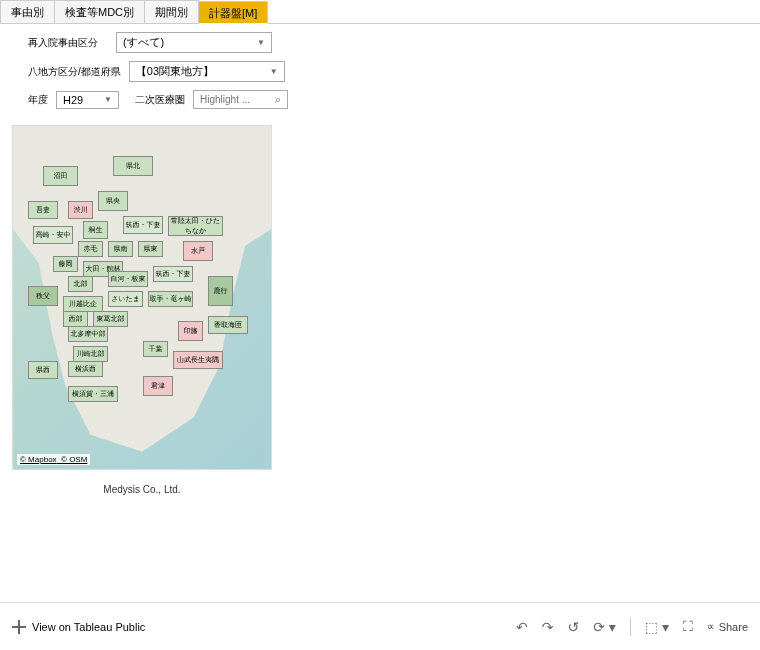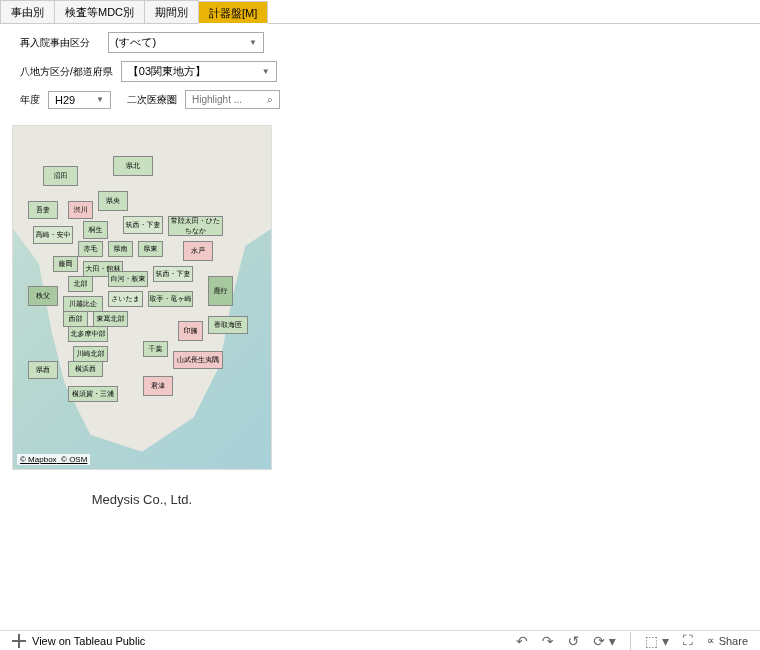--- a/index.html
+++ b/index.html
@@ -2,21 +2,21 @@
 <html><head>
   <meta charset="utf-8">
   <style>
     * { box-sizing: border-box; margin: 0; padding: 0; }
     body { font-family: Arial, sans-serif; font-size: 11px; width: 760px; height: 650px; background: #fff; position: relative; }
     
     .tabs { display: flex; border-bottom: 1px solid #ccc; height: 24px; }
     .tab { padding: 4px 10px; border: 1px solid #ccc; border-bottom: none; margin-right: -1px; background: #f5f5f5; cursor: pointer; font-size: 11px; }
     .tab.active { background: #eab308; border-bottom: 1px solid #fff; position: relative; top: 1px; }
     
-    .filters { padding: 8px 20px; }
+    .filters { padding: 8px 28px; }
     .filter-row { display: flex; align-items: center; margin-bottom: 8px; gap: 8px; }
     .filter-label { font-size: 10px; min-width: 80px; }
     .dropdown { border: 1px solid #aaa; padding: 2px 6px; background: #fff; display: flex; align-items: center; justify-content: space-between; cursor: pointer; font-size: 11px; }
     .dropdown.wide { width: 156px; }
     .dropdown.narrow { width: 63px; }
     .dropdown-arrow { font-size: 8px; color: #666; }
     
     .search-box { border: 1px solid #aaa; padding: 2px 6px; display: flex; align-items: center; width: 95px; justify-content: space-between; }
     .search-box input { border: none; outline: none; width: 70px; font-size: 10px; color: #999; }
     .search-icon { color: #666; font-size: 11px; }
@@ -27,23 +27,23 @@
     .land1 { left: 0; top: 0; width: 100%; height: 100%; clip-path: polygon(0 0, 100% 0, 100% 30%, 90% 35%, 85% 50%, 80% 70%, 70% 85%, 50% 95%, 30% 90%, 20% 75%, 15% 60%, 10% 40%, 0 30%); }
     
     .region { position: absolute; border: 1px solid #888; font-size: 7px; display: flex; align-items: center; justify-content: center; text-align: center; overflow: hidden; }
     .green { background: #c8e0c0; }
     .pink { background: #f0c8c8; }
     .dgreen { background: #a8c8a0; }
     .lgreen { background: #d8e8d0; }
     
     .attribution { position: absolute; bottom: 4px; left: 4px; font-size: 8px; background: rgba(255,255,255,0.8); padding: 1px 3px; text-decoration: underline; }
     
-    .footer-text { text-align: center; font-size: 13px; margin-top: 22px; color: #333; width: 284px; }
+    .footer-text { text-align: center; font-size: 10px; margin-top: 14px; color: #333; width: 284px; }
     
-    .toolbar { position: absolute; bottom: 0; left: 0; right: 0; height: 20px; border-top: 1px solid #ddd; display: flex; align-items: center; padding: 0 12px; background: #fff; }
+    .toolbar { position: absolute; bottom: 0; left: 0; right: 0; height: 48px; border-top: 1px solid #ddd; display: flex; align-items: center; padding: 0 12px; background: #fff; }
     .toolbar-left { display: flex; align-items: center; gap: 6px; cursor: pointer; }
     .tableau-icon { width: 14px; height: 14px; position: relative; }
     .tableau-icon::before, .tableau-icon::after { content: ''; position: absolute; background: #666; }
     .tableau-icon::before { width: 2px; height: 14px; left: 6px; }
     .tableau-icon::after { width: 14px; height: 2px; top: 6px; }
     .toolbar-right { margin-left: auto; display: flex; align-items: center; gap: 14px; }
     .toolbar-btn { cursor: pointer; color: #666; font-size: 14px; }
     .toolbar-sep { width: 1px; height: 18px; background: #ccc; }
     .share-btn { display: flex; align-items: center; gap: 4px; font-size: 11px; color: #444; }
   </style>

